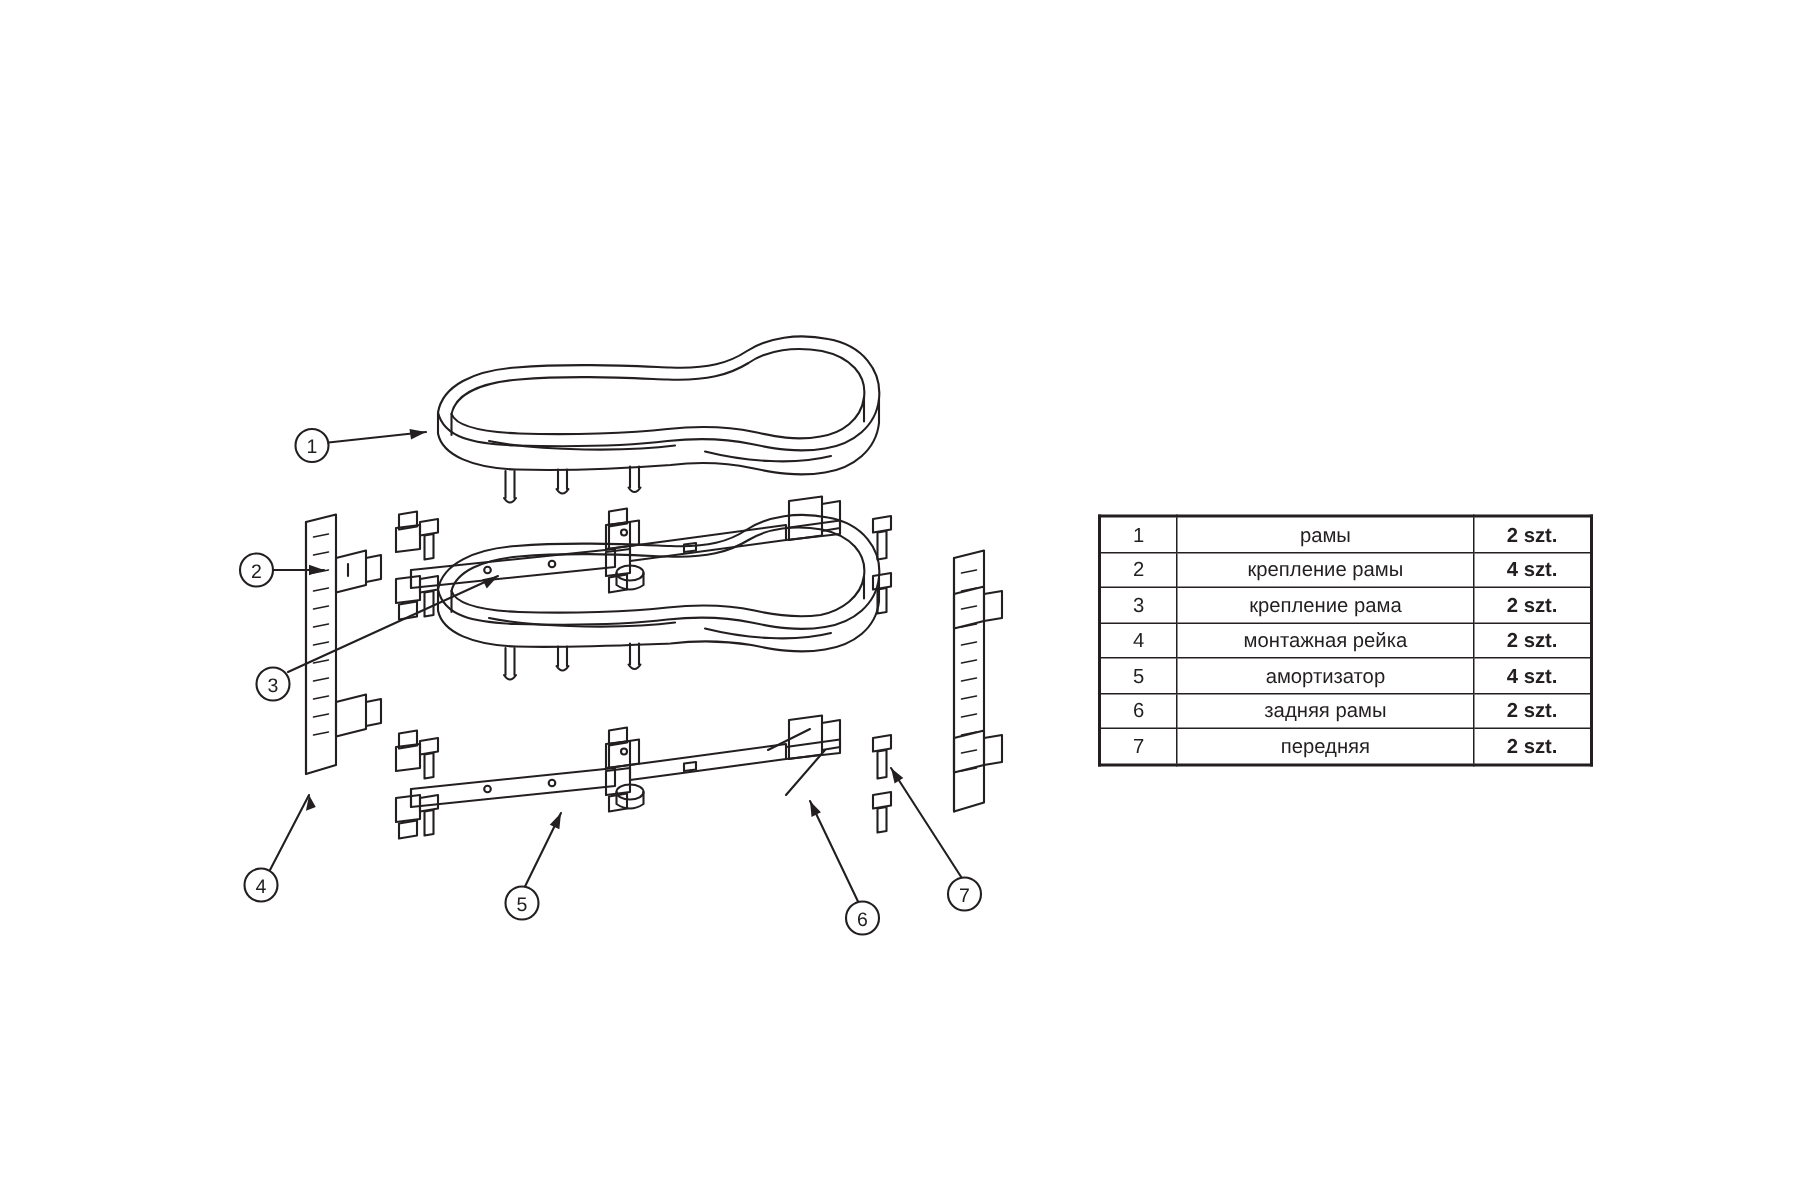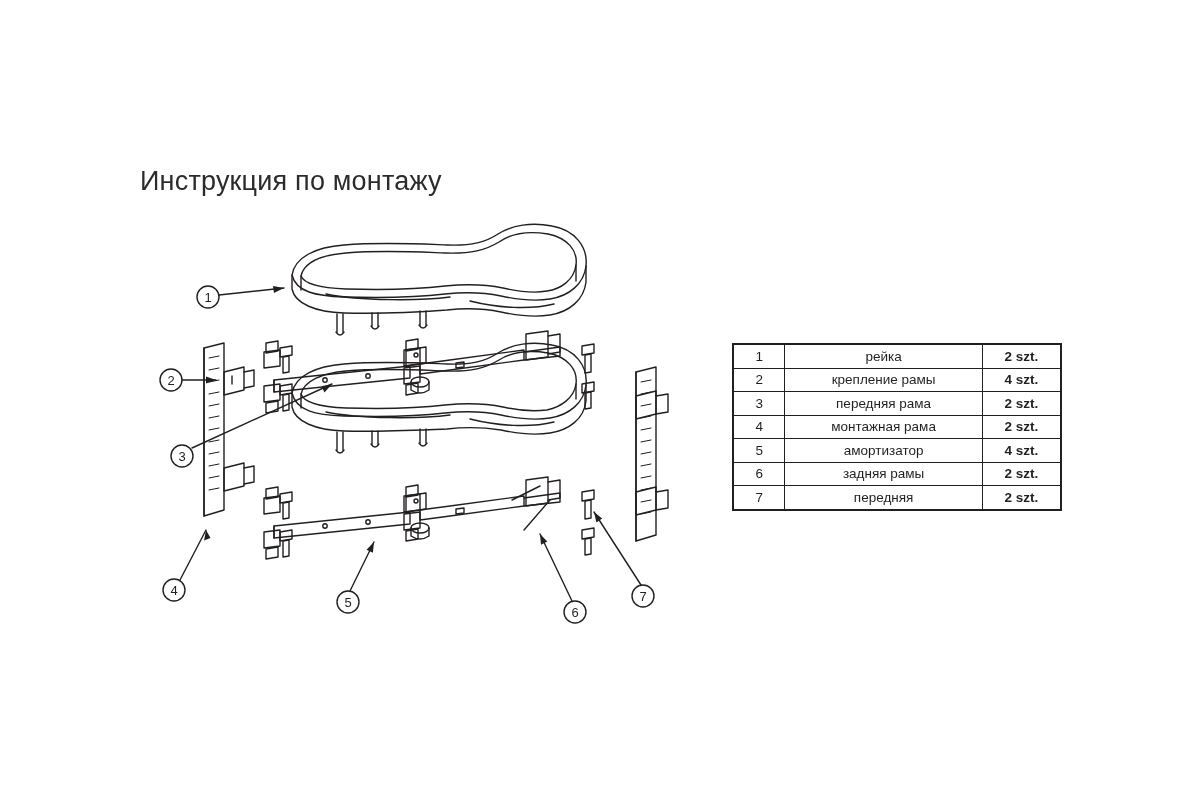--- a/index.html
+++ b/index.html
@@ -62,21 +62,20 @@
     font-size: 13px;
     fill: #231f20;
     font-family: "Liberation Sans", sans-serif;
   }
 </style>
 </head>
 <body>
 
 <div id="page">
 
-  <div id="title">Инструкция по монтажу</div>
 
   <svg id="diagram" viewBox="0 0 600 450">
     <g fill="none" stroke="#231f20" stroke-width="1.4" stroke-linejoin="round" stroke-linecap="round">
 
       <g>
 
         <path d="M172,75 C175,57 196,47 224,45 C262,42 300,44 327,45
                  C352,46 366,42 378,34 C392,25 412,22 432,26
                  C455,30 468,47 466,66 C464,84 449,96 430,99
                  C412,102 395,99 381,96 C362,92 344,92 325,94
@@ -291,36 +290,36 @@
         <path d="M474,312 l2.4,10.4 l5.8,-3.8 z" fill="#231f20" stroke="none"></path>
       </g>
 
     </g>
   </svg>
 
   <table id="parts-table">
     <tbody>
       <tr>
         <td class="c-num">1</td>
-        <td class="c-name">рейка</td>
+        <td class="c-name">рамы</td>
         <td class="c-qty">2 szt.</td>
       </tr>
       <tr>
         <td class="c-num">2</td>
         <td class="c-name">крепление рамы</td>
         <td class="c-qty">4 szt.</td>
       </tr>
       <tr>
         <td class="c-num">3</td>
-        <td class="c-name">передняя рама</td>
+        <td class="c-name">крепление рама</td>
         <td class="c-qty">2 szt.</td>
       </tr>
       <tr>
         <td class="c-num">4</td>
-        <td class="c-name">монтажная рама</td>
+        <td class="c-name">монтажная рейка</td>
         <td class="c-qty">2 szt.</td>
       </tr>
       <tr>
         <td class="c-num">5</td>
         <td class="c-name">амортизатор</td>
         <td class="c-qty">4 szt.</td>
       </tr>
       <tr>
         <td class="c-num">6</td>
         <td class="c-name">задняя рамы</td>

